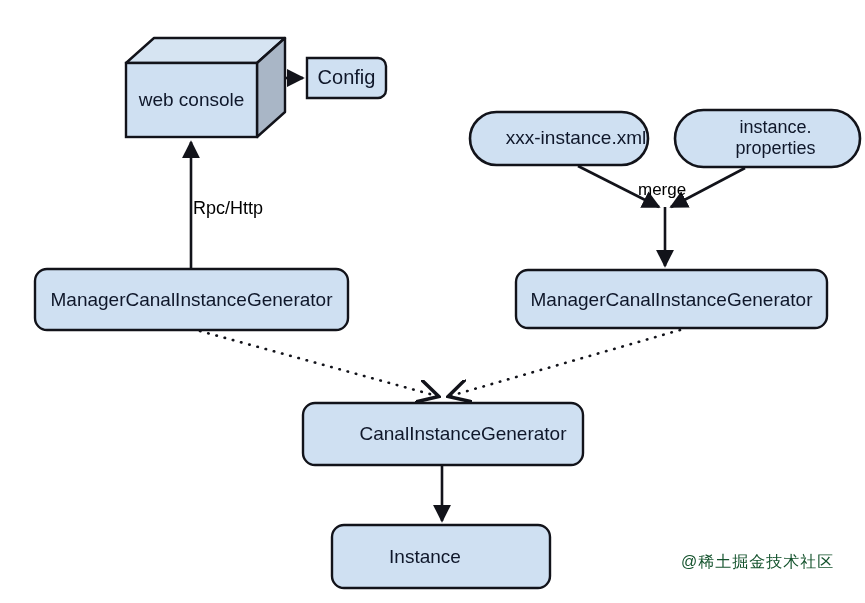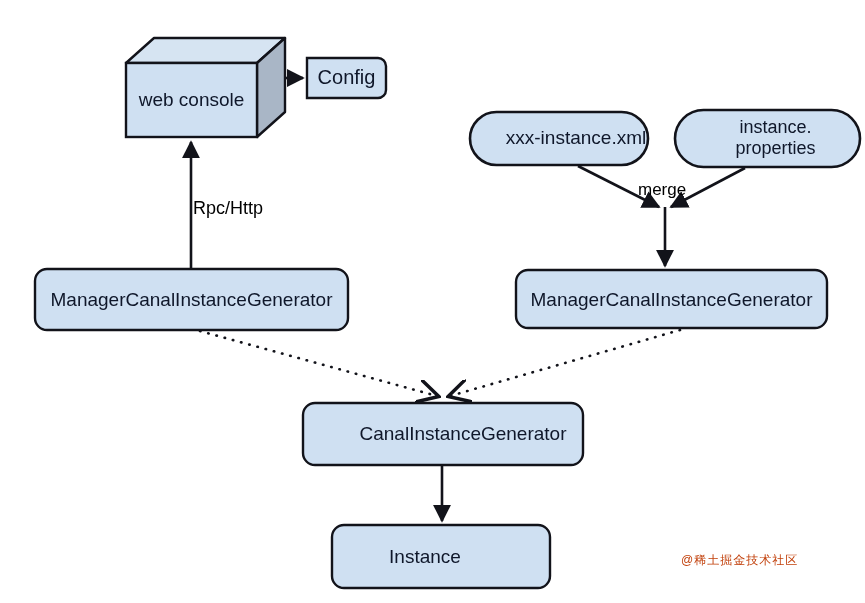--- a/index.html
+++ b/index.html
@@ -34,22 +34,22 @@
   }
   .edge-label {
     position: absolute;
     color: #000000;
     text-align: center;
     white-space: nowrap;
     pointer-events: none;
   }
   .watermark {
     position: absolute;
-    color: #c2410c;
-    font-size: 12px;
+    color: #14532d;
+    font-size: 16px;
     letter-spacing: 1px;
     white-space: nowrap;
     user-select: none;
   }
   .sz20 { font-size: 20px; }
   .sz19 { font-size: 19px; }
   .sz18 { font-size: 18px; }
   .sz17 { font-size: 17px; }
 </style>
 </head>

